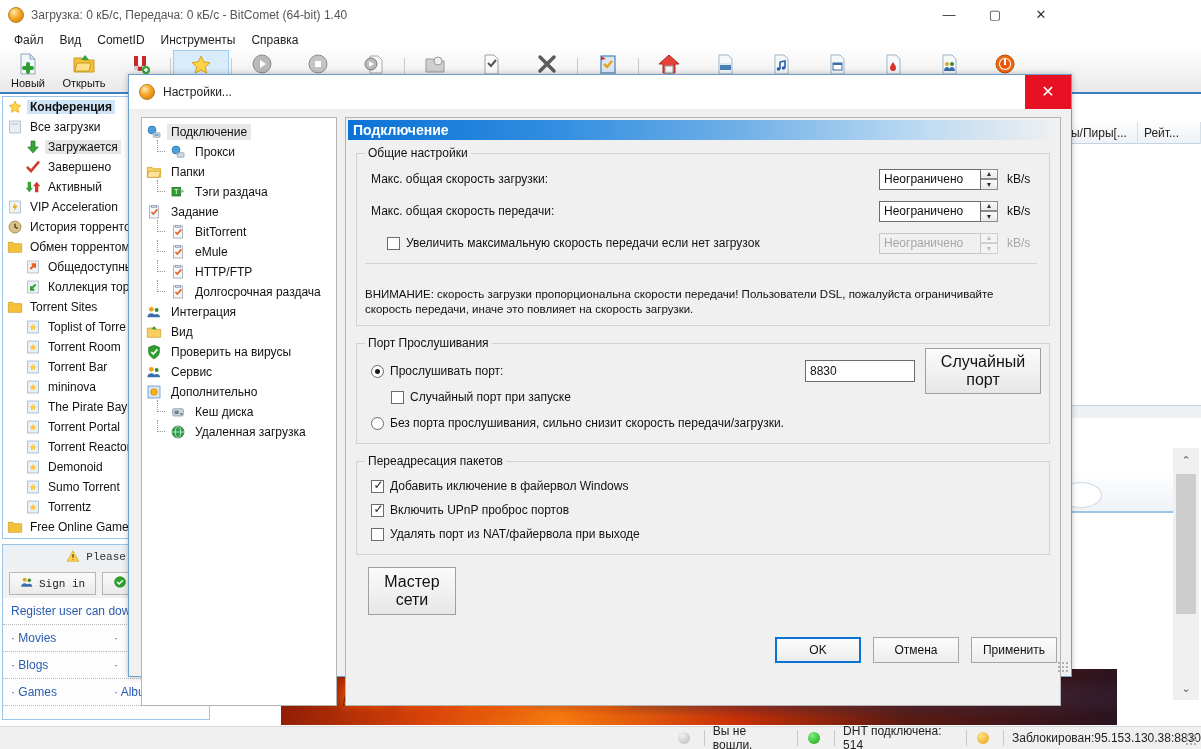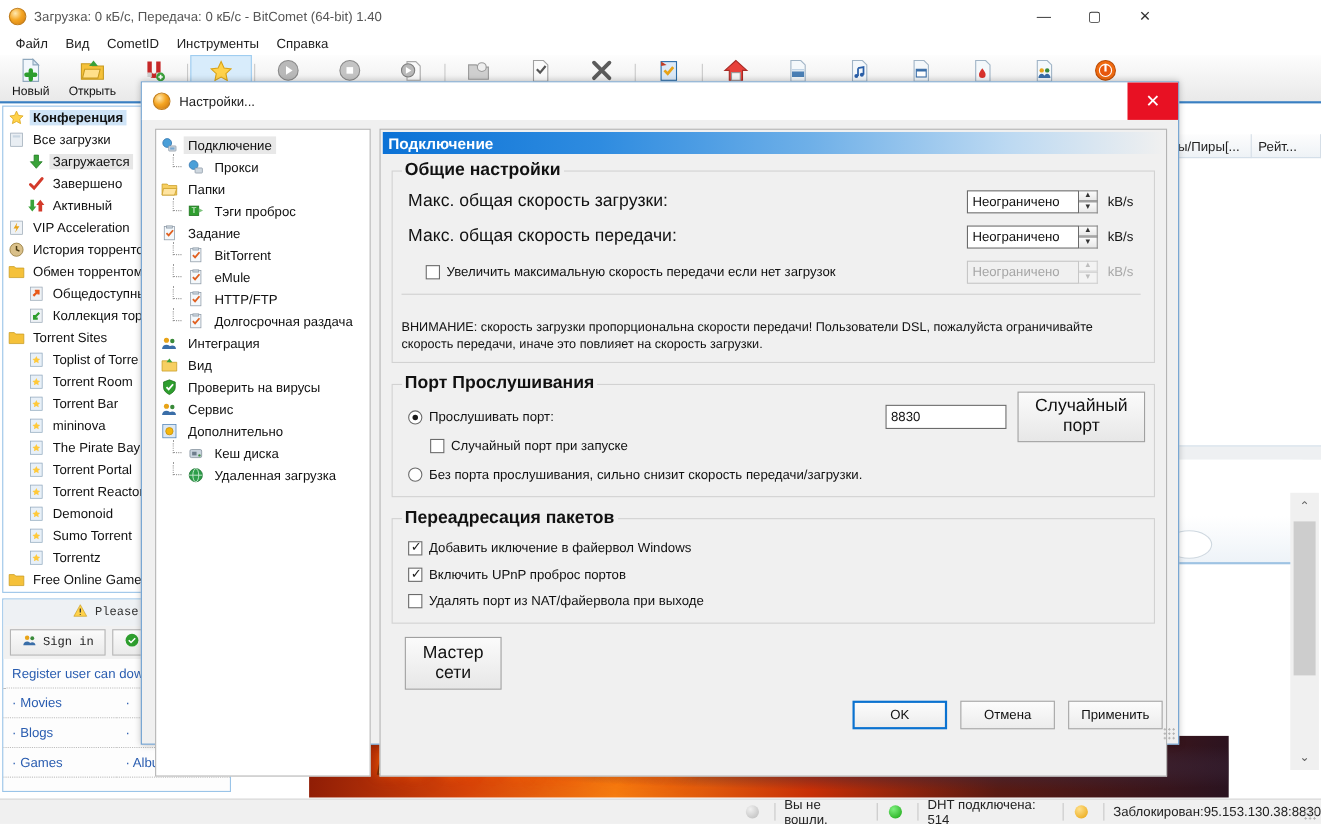--- a/index.html
+++ b/index.html
@@ -230,24 +230,24 @@
     height:20px; margin:2px 2px 0 2px;
     background: linear-gradient(to right,#0b72d6 0%, #2f8ce0 28%, #6fb0e8 55%, #bcd9f2 80%, #f0f0f0 100%);
     color:#fff; font-weight:bold; font-size:14px;
     display:flex; align-items:center; padding-left:5px;
   }
 
   fieldset.grp {
     margin:6px 10px 0 10px; padding:6px 8px 8px 8px;
     border:1px solid #d2d2d2; background:transparent;
   }
-  fieldset.grp > legend { font-size:16px; color:#111; padding:0 3px;font-weight:bold; }
+  fieldset.grp > legend { font-size:12px; color:#111; padding:0 3px; }
 
   .row { display:flex; align-items:center; height:26px; }
-  .row .lab { font-size:16px; color:#111; padding-left:6px; }
+  .row .lab { font-size:12px; color:#111; padding-left:6px; }
   .spin-wrap { margin-left:auto; display:flex; align-items:center; }
   .spin {
     width:102px; height:21px; border:1px solid #6b6b6b; background:#fff;
     font-size:12px; color:#111; padding:1px 4px; display:flex; align-items:center;
   }
   .spin.dim { border:1px solid #c6c6c6; color:#a6a6a6; background:#f0f0f0; }
   .spinbtns { width:17px; height:21px; display:flex; flex-direction:column; }
   .spinbtns div {
     flex:1; border:1px solid #8c8c8c; border-left:none; background:linear-gradient(#fcfcfc,#e8e8e8);
     display:flex; align-items:center; justify-content:center; font-size:7px; color:#333;
@@ -778,21 +778,21 @@
                 <path d="M4 11h18l-3 9H2z" fill="#ffe4a0" stroke="#c79a20"></path>
               </svg></span>
           <span class="dlbl">Папки</span>
         </div>
         <div class="dnode ind1">
           <span class="dico"><svg width="16" height="16" viewBox="0 0 24 24">
                 <rect x="3" y="5" width="13" height="13" fill="#2e9e2e" stroke="#1c6d1c"></rect>
                 <text x="9.5" y="15" font-size="11" fill="#fff" text-anchor="middle" font-family="sans-serif">T</text>
                 <path d="M16 8l6 3-6 3z" fill="#7ec47e"></path>
               </svg></span>
-          <span class="dlbl">Тэги проброс</span>
+          <span class="dlbl">Тэги раздача</span>
         </div>
         <div class="dnode">
           <span class="dico"><svg width="16" height="16" viewBox="0 0 24 24">
                 <rect x="5" y="3" width="14" height="18" fill="#f4f8fb" stroke="#8a97a4"></rect>
                 <rect x="8" y="2" width="8" height="3" fill="#cfd8e0" stroke="#8a97a4"></rect>
                 <path d="M8 12l3 3 6-7" stroke="#e06020" stroke-width="2.5" fill="none"></path>
               </svg></span>
           <span class="dlbl">Задание</span>
         </div>
         <div class="dnode ind1">

